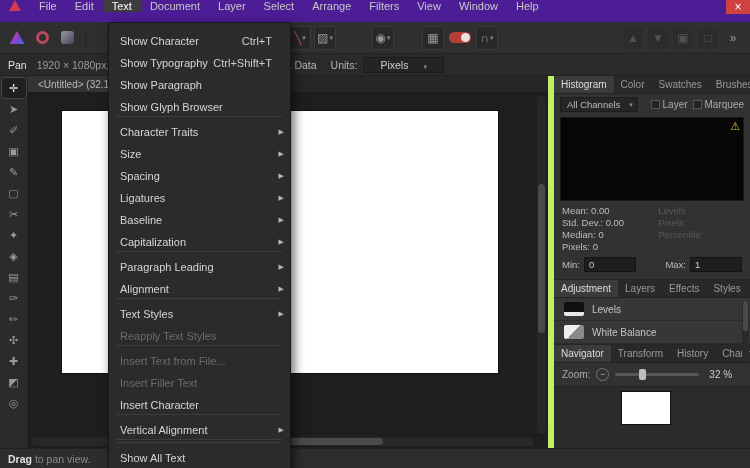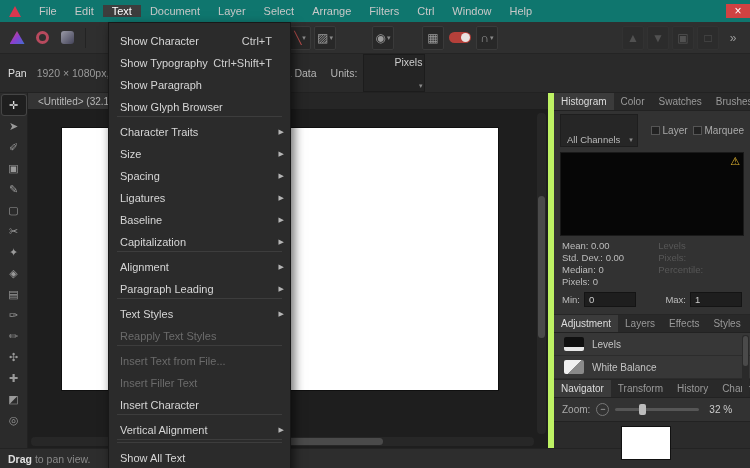--- a/index.html
+++ b/index.html
@@ -1,21 +1,21 @@
 <!DOCTYPE html>
 <html><head>
 <meta charset="utf-8">
 <style>
   *{margin:0;padding:0;box-sizing:border-box;}
   html,body{width:750px;height:468px;overflow:hidden;background:#2d2d2d;
     font-family:"Liberation Sans",sans-serif;color:#ccc;}
   #app{position:relative;width:750px;height:468px;display:flex;flex-direction:column;}
 
   
-  #menubar{flex:0 0 22px;background:#0f766e;display:flex;align-items:center;font-size:11px;}
+  #menubar{flex:0 0 22px;background:#4c1d95;display:flex;align-items:flex-start;font-size:11px;}
   .app-logo{width:30px;display:flex;align-items:center;justify-content:center;}
   .logo-tri{width:0;height:0;border-left:6px solid transparent;border-right:6px solid transparent;border-bottom:11px solid #d8374f;}
   .mb-item{padding:0 9px;display:flex;align-items:center;color:#c8c8c8;cursor:default;}
   .mb-item.active{background:#3d3d3d;color:#fff;}
   .mb-spacer{flex:1;}
   .win-close{width:24px;background:#d04242;color:#fff;display:flex;align-items:center;justify-content:center;font-size:12px;}
 
   
   #toolbar{flex:0 0 32px;background:#2f2f2f;border-bottom:1px solid #242424;display:flex;align-items:center;padding:0 6px;gap:3px;}
   .tb-btn{min-width:22px;height:24px;display:flex;align-items:center;justify-content:center;color:#9a9a9a;font-size:12px;border-radius:2px;padding:0 2px;}
@@ -29,21 +29,21 @@
   .icon-develop{width:13px;height:13px;background:linear-gradient(135deg,#9a9aa6,#44445a);border-radius:3px;}
   .toggle-pill{width:22px;height:11px;background:#b5403a;border-radius:6px;position:relative;}
   .toggle-pill::after{content:"";position:absolute;right:1px;top:1px;width:9px;height:9px;background:#e8e2e0;border-radius:50%;}
 
   
   #contextbar{flex:0 0 22px;background:#2a2a2a;border-bottom:1px solid #222;display:flex;align-items:center;font-size:10.5px;color:#aaa;padding:0 8px;}
   .ctx-tool{color:#e0e0e0;margin-right:10px;}
   .ctx-info{color:#9a9a9a;}
   .ctx-partial{margin-left:164px;color:#b5b5b5;}
   .ctx-units{margin-left:14px;color:#b5b5b5;}
-  .ctx-select{margin-left:6px;background:#242424;border:1px solid #1c1c1c;padding:1px 2px;display:flex;align-items:flex-end;gap:14px;color:#ccc;min-width:62px;flex-direction:column;}
+  .ctx-select{margin-left:6px;background:#242424;border:1px solid #1c1c1c;padding:1px 16px;display:flex;align-items:flex-end;gap:14px;color:#ccc;min-width:62px;}
   .ctx-select .tb-caret{font-size:7px;}
 
   
   #main{flex:1;display:flex;min-height:0;}
   #toolcol{width:28px;background:#2b2b2b;border-right:1px solid #222;display:flex;flex-direction:column;align-items:center;padding-top:2px;}
   .tool{width:24px;height:20px;display:flex;align-items:center;justify-content:center;font-size:11px;color:#9a9a9a;border-radius:2px;margin-bottom:1px;}
   .tool.active{background:#1f1f1f;color:#e0e0e0;outline:1px solid #454545;}
 
   #canvaswrap{flex:1;display:flex;flex-direction:column;min-width:0;}
   #doctab{flex:0 0 17px;background:#262626;display:flex;border-bottom:1px solid #1d1d1d;}
@@ -55,21 +55,21 @@
   #hscroll{position:absolute;left:3px;right:14px;bottom:2px;height:9px;background:#272727;border-radius:4px;}
   #hscroll .thumb{position:absolute;left:32%;width:38%;top:1px;bottom:1px;background:#4a4a4a;border-radius:4px;}
 
   
   #rightpanels{width:202px;background:#323232;border-left:6px solid #bef264;display:flex;flex-direction:column;font-size:10px;}
   .tabstrip{display:flex;background:#292929;border-bottom:1px solid #222;flex:0 0 18px;align-items:stretch;}
   .ptab{padding:0 7px;display:flex;align-items:center;color:#999;}
   .ptab.active{background:#3b3b3b;color:#ddd;}
 
   .hist-controls{display:flex;align-items:center;gap:5px;padding:3px 6px;}
-  .mini-select{background:#262626;border:1px solid #1e1e1e;padding:19px 4px 1px 6px;font-size:9.5px;color:#bbb;display:flex;align-items:center;gap:8px;}
+  .mini-select{background:#262626;border:1px solid #1e1e1e;padding:1px 4px 1px 6px;font-size:9.5px;color:#bbb;display:flex;align-items:center;gap:8px;}
   .cbx{width:9px;height:9px;background:#222;border:1px solid #555;display:inline-block;}
   .cbx-group{display:flex;align-items:center;gap:3px;color:#aaa;}
   .hist-box{margin:2px 6px 0;height:84px;background:#060606;position:relative;border:1px solid #191919;}
   .warn{position:absolute;top:2px;right:3px;color:#e8b931;font-size:11px;}
   .hist-stats{display:grid;grid-template-columns:1.15fr 1fr;padding:4px 8px 2px;row-gap:1px;font-size:9.5px;}
   .stat-left{color:#bdbdbd;}
   .stat-right{color:#575757;}
   .minmax{display:flex;align-items:center;gap:4px;padding:3px 8px 7px;border-bottom:1px solid #262626;}
   .mm-label{color:#bdbdbd;font-size:9.5px;}
   .num-input{background:#1e1e1e;border:1px solid #141414;color:#ccc;width:52px;height:15px;font-size:9.5px;padding:0 4px;font-family:"Liberation Sans",sans-serif;}
@@ -116,21 +116,21 @@
         <span class="logo-tri"></span>
       </div>
     <div class="mb-item">File</div>
     <div class="mb-item">Edit</div>
     <div class="mb-item active">Text</div>
     <div class="mb-item">Document</div>
     <div class="mb-item">Layer</div>
     <div class="mb-item">Select</div>
     <div class="mb-item">Arrange</div>
     <div class="mb-item">Filters</div>
-    <div class="mb-item">Ctrl</div>
+    <div class="mb-item">View</div>
     <div class="mb-item">Window</div>
     <div class="mb-item">Help</div>
     <div class="mb-spacer"></div>
     <div class="win-close">
         <span>×</span>
       </div>
   </div>
 
   <div id="toolbar">
     <div class="tb-btn">
@@ -412,25 +412,25 @@
     <div class="mi">
         <span class="lbl">Baseline</span>
         <span class="sub">▶</span>
       </div>
     <div class="mi">
         <span class="lbl">Capitalization</span>
         <span class="sub">▶</span>
       </div>
     <div class="msep"></div>
     <div class="mi">
+        <span class="lbl">Paragraph Leading</span>
+        <span class="sub">▶</span>
+      </div>
+    <div class="mi">
         <span class="lbl">Alignment</span>
-        <span class="sub">▶</span>
-      </div>
-    <div class="mi">
-        <span class="lbl">Paragraph Leading</span>
         <span class="sub">▶</span>
       </div>
     <div class="msep"></div>
     <div class="mi">
         <span class="lbl">Text Styles</span>
         <span class="sub">▶</span>
       </div>
     <div class="mi disabled">
         <span class="lbl">Reapply Text Styles</span>
         <span class="sub"></span>

